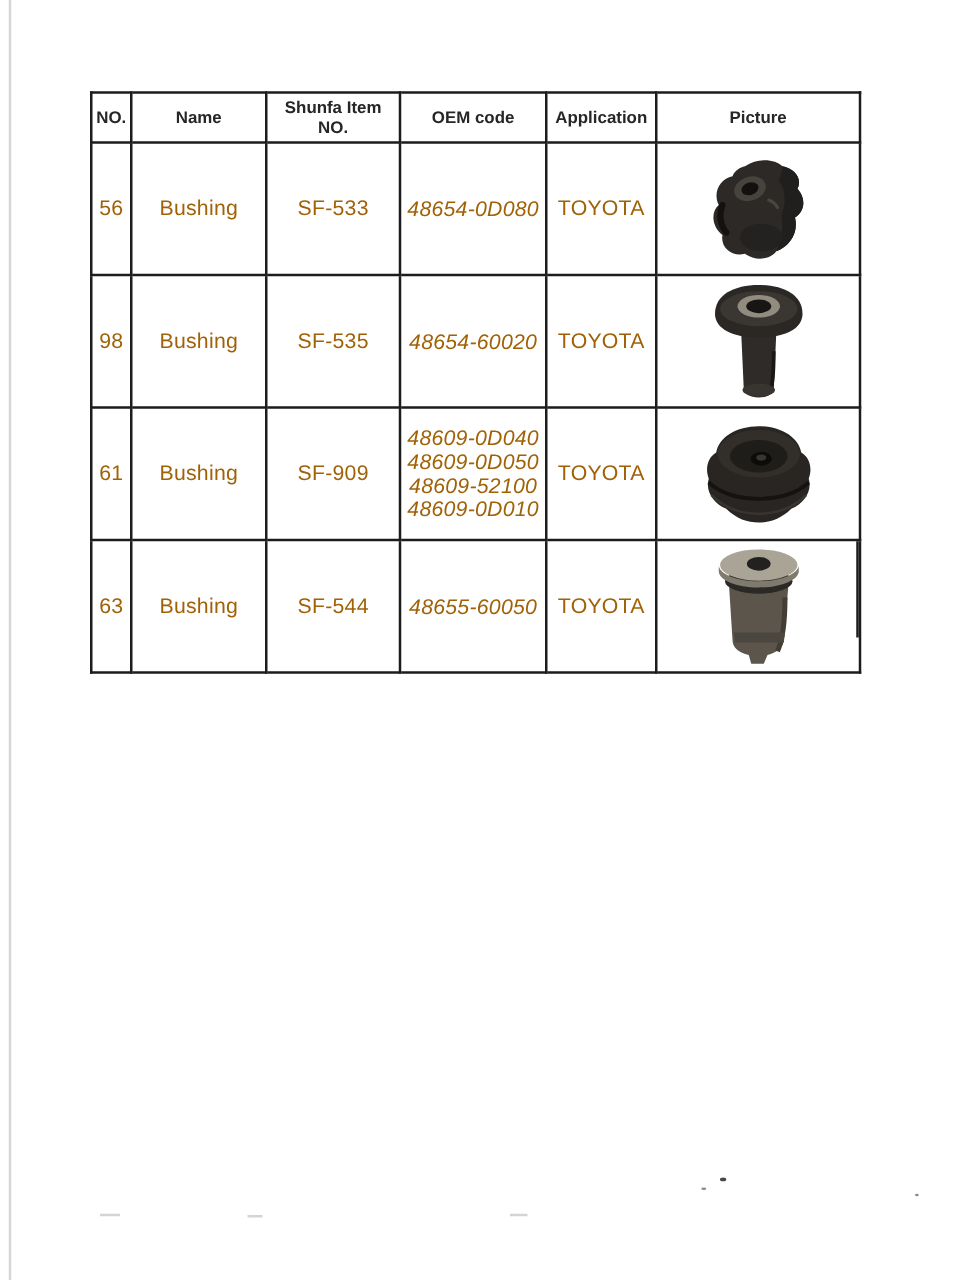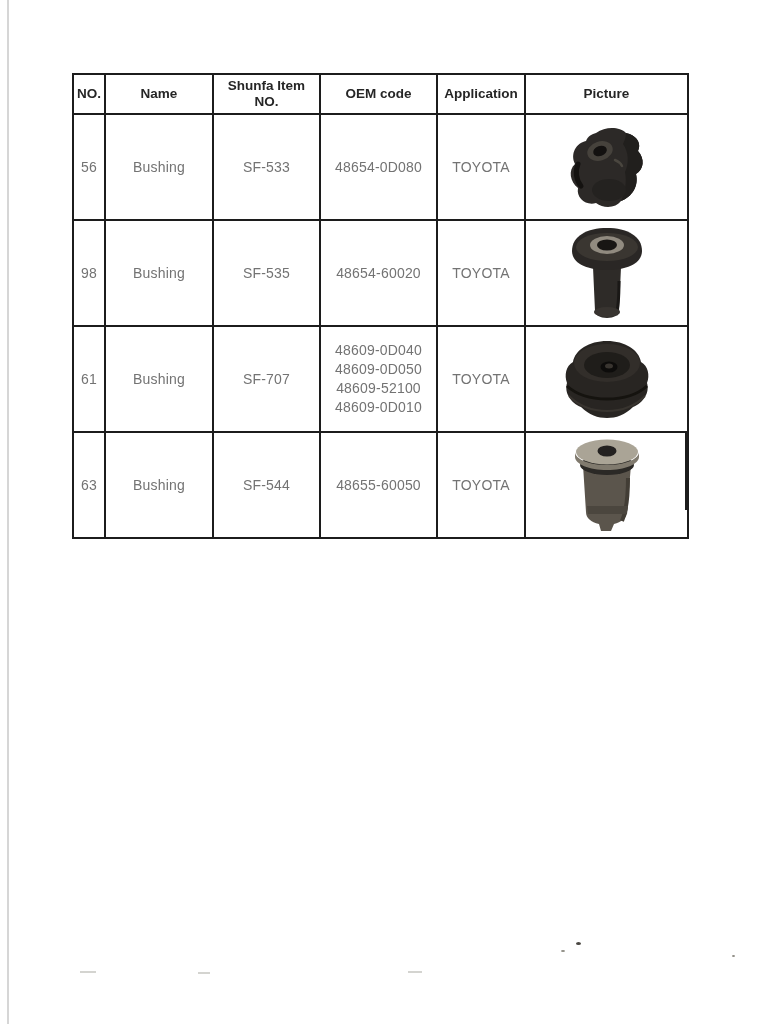--- a/index.html
+++ b/index.html
@@ -40,28 +40,29 @@
   }
   table.parts th {
     font-size: 13.5px;
     font-weight: bold;
     color: #262626;
     line-height: 16px;
   }
   thead tr { height: 40px; margin-left: 39px; }
   tbody tr { height: 106px; }
   table.parts td {
-    font-size: 14px;
-    color: #737373;
+    font-size: 17px;
+    color: #a16207;
     letter-spacing: 0.2px;
   }
   td.c-oem {
     white-space: pre-line;
     line-height: 19px;
     font-size: 13.5px;
+    font-style: italic;
   }
   td.c-pic { padding: 0; }
   td.c-pic svg { display: block; margin: 0 auto; }
   
   td.cut-cell {
     border-bottom: none;
     border-right: none;
     background: linear-gradient(#1c1c1c, #1c1c1c) right top / 2px 77px no-repeat;
   }
   
@@ -141,21 +142,21 @@
             <ellipse cx="39" cy="22" rx="10" ry="5.5" fill="#181614"></ellipse>
           </svg>
         </td>
       </tr>
 
 
 
       <tr>
         <td class="c-no">61</td>
         <td class="c-name">Bushing</td>
-        <td class="c-item">SF-707</td>
+        <td class="c-item">SF-909</td>
         <td class="c-oem">48609-0D040
 48609-0D050
 48609-52100
 48609-0D010</td>
         <td class="c-app">TOYOTA</td>
         <td class="c-pic">
           <svg width="92" height="82" viewBox="0 0 92 82">
             <path d="M46 3 C64 3 78 12 80 24 C87 28 89 37 86 45 C89 55 82 65 72 69 C64 77 55 80 46 80 C37 80 28 77 20 69 C10 65 3 55 6 45 C3 37 5 28 12 24 C14 12 28 3 46 3 Z" fill="#282522"></path>
             <path d="M6 48 C16 57 30 61 46 61 C62 61 76 57 86 48" stroke="#15130f" stroke-width="3" fill="none"></path>
             <path d="M8 58 C18 68 30 73 46 73 C62 73 74 68 84 58" stroke="#3e3a34" stroke-width="2" fill="none" opacity="0.7"></path>

